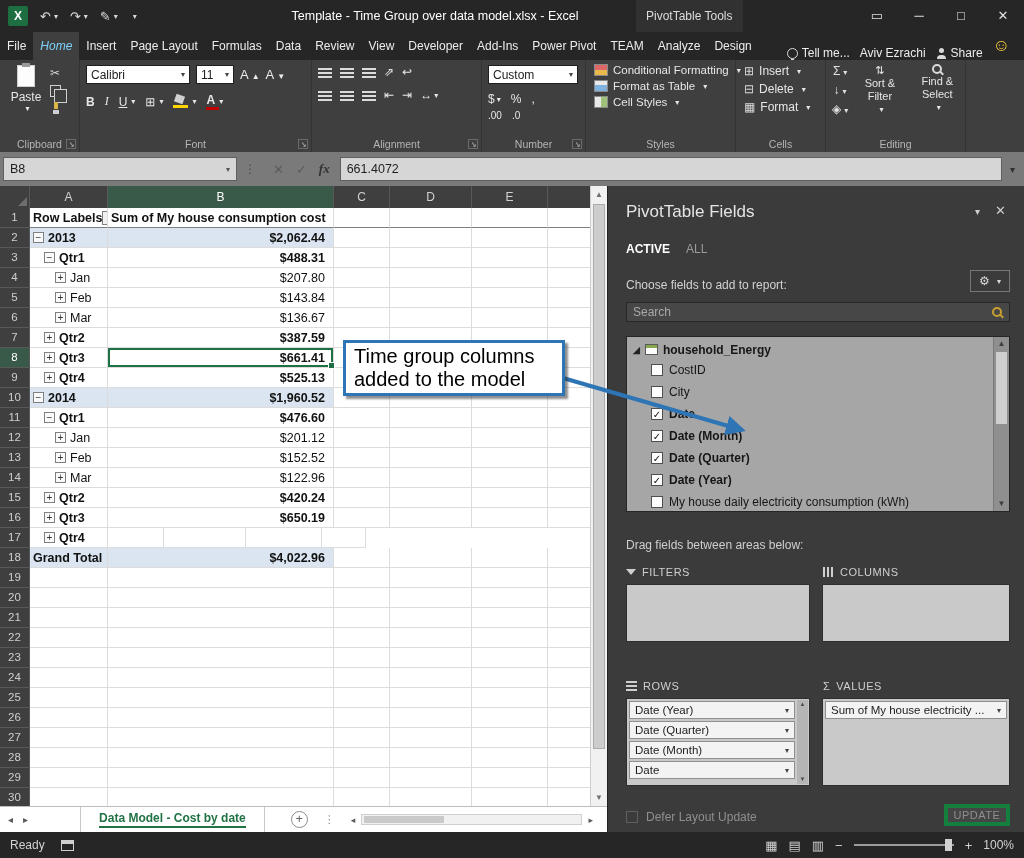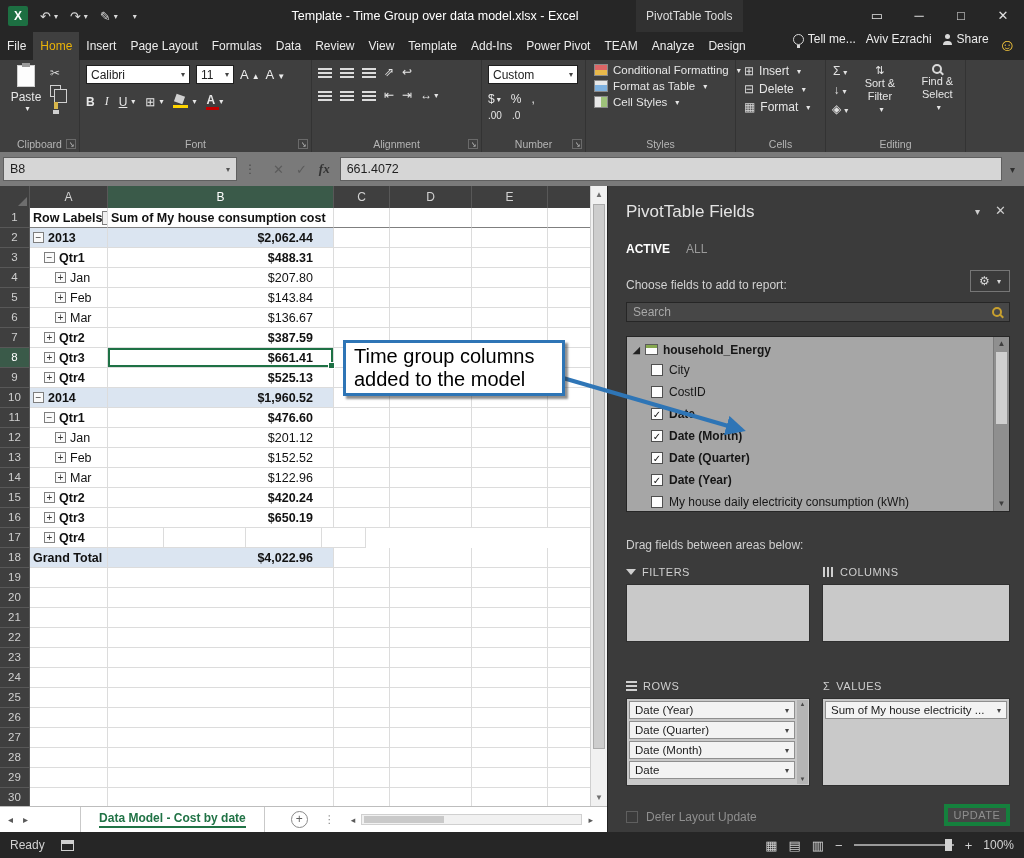--- a/index.html
+++ b/index.html
@@ -13,22 +13,22 @@
   .xlicon{width:20px;height:20px;background:#1d6f42;color:#fff;font-weight:bold;display:flex;align-items:center;justify-content:center;border-radius:2px;font-size:12px;}
   .qbtn{color:#d9d9d9;font-size:13px;display:flex;align-items:center;}
   .wtitle{position:absolute;left:240px;width:390px;top:0;line-height:32px;text-align:center;font-size:12.5px;color:#fff;white-space:nowrap;}
   .ctxtitle{position:absolute;left:636px;top:0;height:32px;line-height:32px;padding:0 10px;background:#313131;color:#dcdcdc;font-size:12px;}
   .winbtns{position:absolute;right:0;top:0;height:32px;display:flex;}
   .wbtn{width:42px;text-align:center;line-height:32px;color:#e0e0e0;font-size:13px;}
 
   
   .tabrow{position:absolute;top:32px;left:0;right:0;height:28px;background:#262626;display:flex;align-items:stretch;font-size:12px;color:#ececec;}
   .rtab{padding:0 7px;line-height:28px;white-space:nowrap;}
-  .rtab.active{background:#3f3f3f;color:#eab308;}
-  .tabright{margin-left:auto;display:flex;align-items:flex-start;gap:10px;padding-right:8px;white-space:nowrap;}
+  .rtab.active{background:#3f3f3f;color:#7dd3fc;font-style:italic;}
+  .tabright{margin-left:auto;display:flex;align-items:flex-end;gap:10px;padding-right:14px;white-space:nowrap;}
   .bulb{width:11px;height:11px;border:1px solid #d9d9d9;border-radius:50%;display:inline-block;position:relative;margin-right:4px;}
   .bulb::after{content:"";position:absolute;left:3px;bottom:-4px;width:3px;height:3px;background:#d9d9d9;}
   .person{width:11px;height:11px;display:inline-block;position:relative;margin-right:4px;}
   .person::before{content:"";position:absolute;left:3px;top:0;width:5px;height:5px;border-radius:50%;background:#d9d9d9;}
   .person::after{content:"";position:absolute;left:1px;bottom:0;width:9px;height:4px;border-radius:4px 4px 0 0;background:#d9d9d9;}
   .smiley{color:#ffce3d;font-size:17px;line-height:28px;}
 
   
   .ribbon{position:absolute;top:60px;left:0;right:0;height:92px;background:#3f3f3f;display:flex;color:#e6e6e6;font-size:12px;}
   .rgroup{position:relative;border-right:1px solid #333;height:100%;flex:0 0 auto;}
@@ -85,21 +85,21 @@
   .corner{width:30px;height:22px;border-right:1px solid #585858;position:relative;background:#3f3f3f;flex:0 0 auto;}
   .corner::after{content:"";position:absolute;right:2px;bottom:2px;border-left:9px solid transparent;border-bottom:9px solid #6e6e6e;}
   .chcell{height:22px;line-height:22px;text-align:center;color:#d2d2d2;font-size:12px;border-right:1px solid #585858;flex:0 0 auto;}
   .chcell.sel{background:#3a5a49;color:#fff;}
   .rowswrap{position:absolute;top:22px;left:0;width:592px;height:598px;overflow:hidden;}
   .grow{display:flex;height:20px;}
   .rnum{width:30px;background:#3f3f3f;color:#cfcfcf;font-size:11.5px;text-align:center;line-height:19px;border-right:1px solid #585858;border-bottom:1px solid #585858;flex:0 0 auto;}
   .rnum.sel{background:#3a5a49;color:#fff;}
   .gcell{border-right:1px solid #dcdcdc;border-bottom:1px solid #dcdcdc;font-size:12.5px;color:#111;display:flex;align-items:center;overflow:hidden;white-space:nowrap;flex:0 0 auto;padding-left:3px;}
   .gcell.hdr{border-bottom-color:#7f7f7f;}
-  .val{margin-left:auto;padding-right:20px;}
+  .val{margin-left:auto;padding-right:8px;}
   .shaded{background:#dbe5f1;}
   .b{font-weight:bold;}
   .selcell{position:relative;box-shadow:inset 0 0 0 2px #1e7145;overflow:visible;}
   .selcell::after{content:"";position:absolute;right:-2px;bottom:-2px;width:5px;height:5px;background:#1e7145;border:1px solid #fff;}
   .expbox{display:inline-block;width:11px;height:11px;border:1px solid #7f7f7f;background:#fafafa;color:#333;font-size:10px;line-height:9px;text-align:center;margin-right:4px;flex:0 0 auto;}
   .flt{margin-left:auto;margin-right:2px;width:15px;height:14px;border:1px solid #7f7f7f;background:#f1f1f1;color:#444;font-size:7px;display:flex;align-items:center;justify-content:center;flex:0 0 auto;}
   .vscroll{position:absolute;left:590px;top:186px;width:17px;height:620px;background:#f1f1f1;border-left:1px solid #cfcfcf;z-index:5;}
   .varr{height:17px;line-height:17px;text-align:center;color:#6f6f6f;font-size:8px;}
   .varr.bot{position:absolute;bottom:0;left:0;right:0;}
   .vthumb{position:absolute;top:18px;left:2px;right:2px;height:545px;background:#cdcdcd;border:1px solid #ababab;}
@@ -201,21 +201,21 @@
 <div class="tabrow">
   <div style="display:flex" id="tablist">
       <div class="rtab">File</div>
       <div class="rtab active">Home</div>
       <div class="rtab">Insert</div>
       <div class="rtab">Page Layout</div>
       <div class="rtab">Formulas</div>
       <div class="rtab">Data</div>
       <div class="rtab">Review</div>
       <div class="rtab">View</div>
-      <div class="rtab">Template</div>
+      <div class="rtab">Developer</div>
       <div class="rtab">Add-Ins</div>
       <div class="rtab">Power Pivot</div>
       <div class="rtab">TEAM</div>
       <div class="rtab">Analyze</div>
       <div class="rtab">Design</div>
     </div>
   <div class="tabright">
     <span style="display:flex;align-items:center">
         <span class="bulb"></span>
         <span>Tell me...</span>
@@ -827,25 +827,25 @@
   </div>
   <div class="flist">
     <div id="flistitems">
         <div class="tblrow">
           <span class="exp">◢</span>
           <span class="tblic"></span>
           <span>household_Energy</span>
         </div>
         <div class="fitem">
           <span class="cb"></span>
-          <span>City</span>
+          <span>CostID</span>
         </div>
         <div class="fitem">
           <span class="cb"></span>
-          <span>CostID</span>
+          <span>City</span>
         </div>
         <div class="fitem">
           <span class="cb">✓</span>
           <span class="b">Date</span>
         </div>
         <div class="fitem">
           <span class="cb">✓</span>
           <span class="b">Date (Month)</span>
         </div>
         <div class="fitem">

